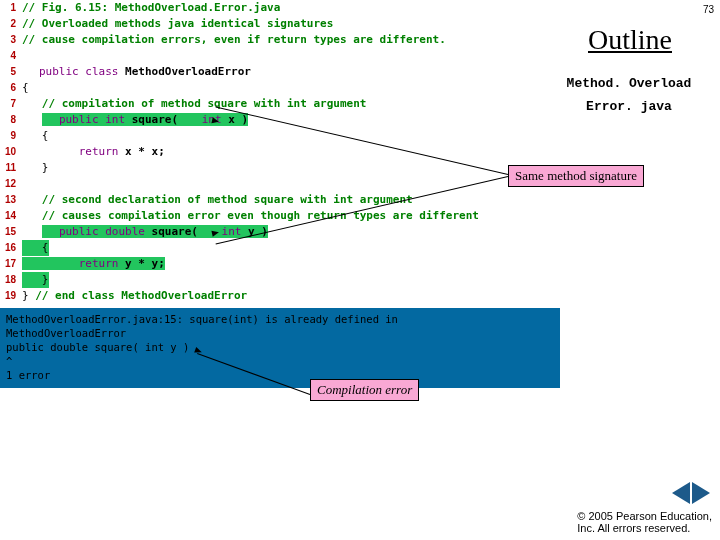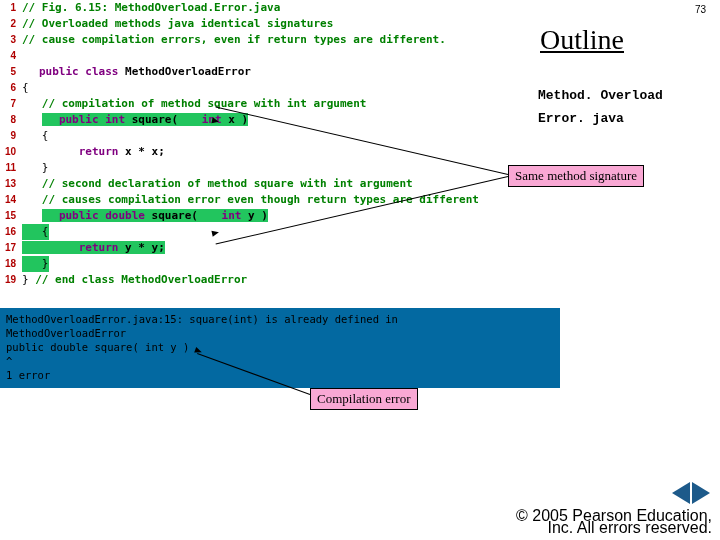--- a/index.html
+++ b/index.html
@@ -2,33 +2,33 @@
 <html><head>
 <meta charset="utf-8">
 <style>
   * { margin: 0; padding: 0; box-sizing: border-box; }
   body { font-family: Arial, sans-serif; width: 720px; height: 540px; background: #fff; position: relative; overflow: hidden; }
   .code-area { position: absolute; left: 0; top: 0; width: 560px; font-size: 11px; line-height: 16px; }
   .code-line { display: flex; }
   .lineno { width: 22px; text-align: right; padding-right: 6px; color: #b00000; font-weight: bold; font-family: Verdana, sans-serif; font-size: 10px; }
   .code { font-family: "Lucida Console", Monaco, monospace; white-space: pre; }
   .cm { color: #008000; font-weight: bold; } 
-  .kw { color: #800080; font-weight: bold; padding-left: 17px; } 
+  .kw { color: #800080; font-weight: normal; padding-left: 17px; } 
   .id { color: #000; font-weight: bold; }
   .pl { color: #000; }
   .hl { background: #22c55e; } 
   .err-area { position: absolute; left: 0; top: 308px; width: 560px; background: #0369a1; font-family: "Lucida Console", Monaco, monospace; font-size: 10.5px; line-height: 14px; padding: 4px 6px 6px 6px; color: #000; }
-  .right-pane { position: absolute; right: 8px; top: 0; width: 180px; padding: 10px 8px 0 4px; }
+  .right-pane { position: absolute; right: 0; top: 0; width: 180px; padding: 10px 8px 0 4px; text-align: center; }
   .pg { position: absolute; right: 6px; top: 4px; font-size: 10px; }
   .outline { font-family: "Times New Roman", serif; font-size: 28px; text-decoration: underline; margin-top: 14px; margin-left: 4px; }
-  .mono-lbl { font-family: "Courier New", monospace; font-weight: bold; font-size: 13px; margin-top: 32px; margin-left: 2px; }
+  .mono-lbl { font-family: "Courier New", monospace; font-weight: bold; font-size: 13px; margin-top: 20px; margin-left: 2px; }
   .callout { position: absolute; border: 1px solid #000; background: #f9a8d4; font-family: "Times New Roman", serif; font-size: 13px; padding: 2px 6px; }
   .arrow-line { position: absolute; background: #000; height: 1px; transform-origin: left center; }
   .arrow-head { position: absolute; width: 0; height: 0; border-right: 7px solid #000; border-top: 3px solid transparent; border-bottom: 3px solid transparent; }
-  .footer { position: absolute; right: 8px; bottom: 6px; text-align: right; font-size: 16px; line-height: 12px; }
+  .footer { position: absolute; right: 8px; bottom: 6px; font-size: 11px; line-height: 12px; }
   .nav { position: absolute; right: 10px; bottom: 36px; display: flex; gap: 2px; }
   .tri { width: 0; height: 0; border-top: 11px solid transparent; border-bottom: 11px solid transparent; }
   .tri.l { border-right: 18px solid #1d5a8a; }
   .tri.r { border-left: 18px solid #1d5a8a; }
 </style>
 </head>
 <body>
 
 <div class="code-area">
   <div class="code-line">
@@ -69,20 +69,24 @@
     </div>
   <div class="code-line">
       <span class="lineno">10</span>
       <span class="code"><span class="pl">      </span><span class="kw">return </span><span class="id">x * x;</span></span>
     </div>
   <div class="code-line">
       <span class="lineno">11</span>
       <span class="code pl">   }</span>
     </div>
   <div class="code-line">
+      <span class="lineno">12</span>
+      <span class="code"></span>
+    </div>
+  <div class="code-line">
       <span class="lineno">13</span>
       <span class="code cm">   // second declaration of method square with int argument</span>
     </div>
   <div class="code-line">
       <span class="lineno">14</span>
       <span class="code cm">   // causes compilation error even though return types are different</span>
     </div>
   <div class="code-line">
       <span class="lineno">15</span>
       <span class="code"><span class="pl">   </span><span class="kw hl">public double </span><span class="id hl">square( </span><span class="kw hl">int </span><span class="id hl">y )</span></span>
@@ -120,21 +124,21 @@
   <div class="mono-lbl" style="margin-top:8px">Error. java</div>
 </div>
 
 <div class="callout" style="left:508px; top:165px;">Same method signature</div>
 
 <div class="arrow-line" style="left:508px; top:174px; width:300px; transform: rotate(193deg);"></div>
 <div class="arrow-head" style="left:212px; top:118px; transform: rotate(193deg);"></div>
 <div class="arrow-line" style="left:508px; top:176px; width:300px; transform: rotate(167deg);"></div>
 <div class="arrow-head" style="left:212px; top:230px; transform: rotate(167deg);"></div>
 
-<div class="callout" style="left:310px; top:388px;">Compilation error</div>
+<div class="callout" style="left:310px; top:379px;font-style:italic;">Compilation error</div>
 <div class="arrow-line" style="left:310px; top:394px; width:120px; transform: rotate(200deg);"></div>
 <div class="arrow-head" style="left:195px; top:348px; transform: rotate(200deg);"></div>
 
 <div class="nav">
   <div class="tri l"></div>
   <div class="tri r"></div>
 </div>
 
 <div class="footer">
   <div>© 2005 Pearson Education,</div>

